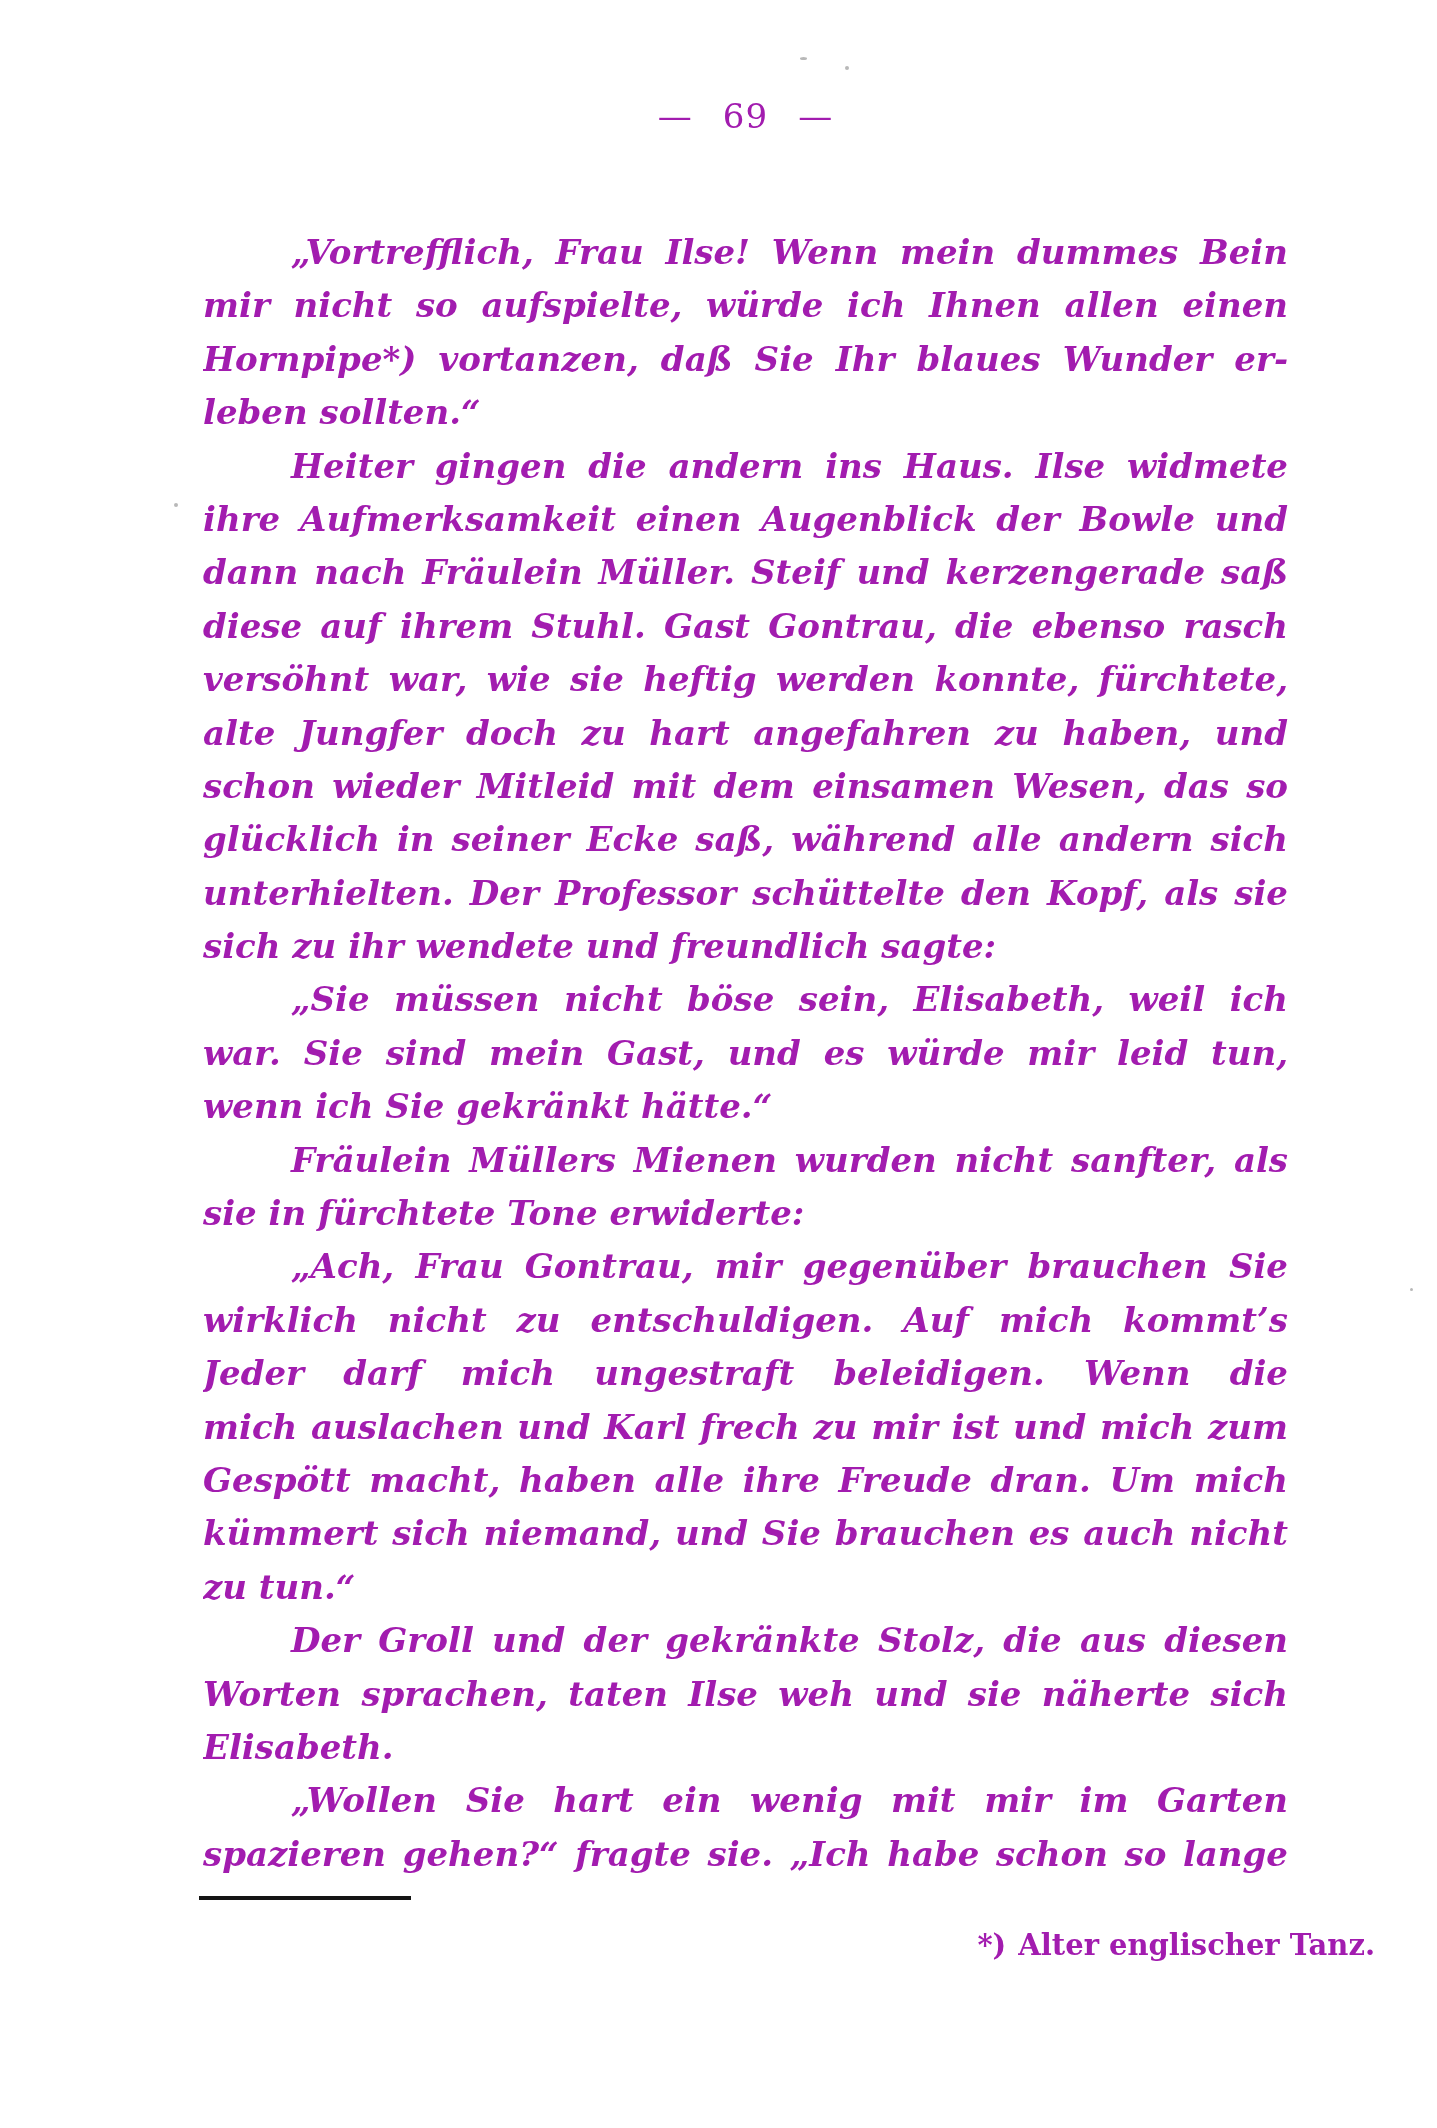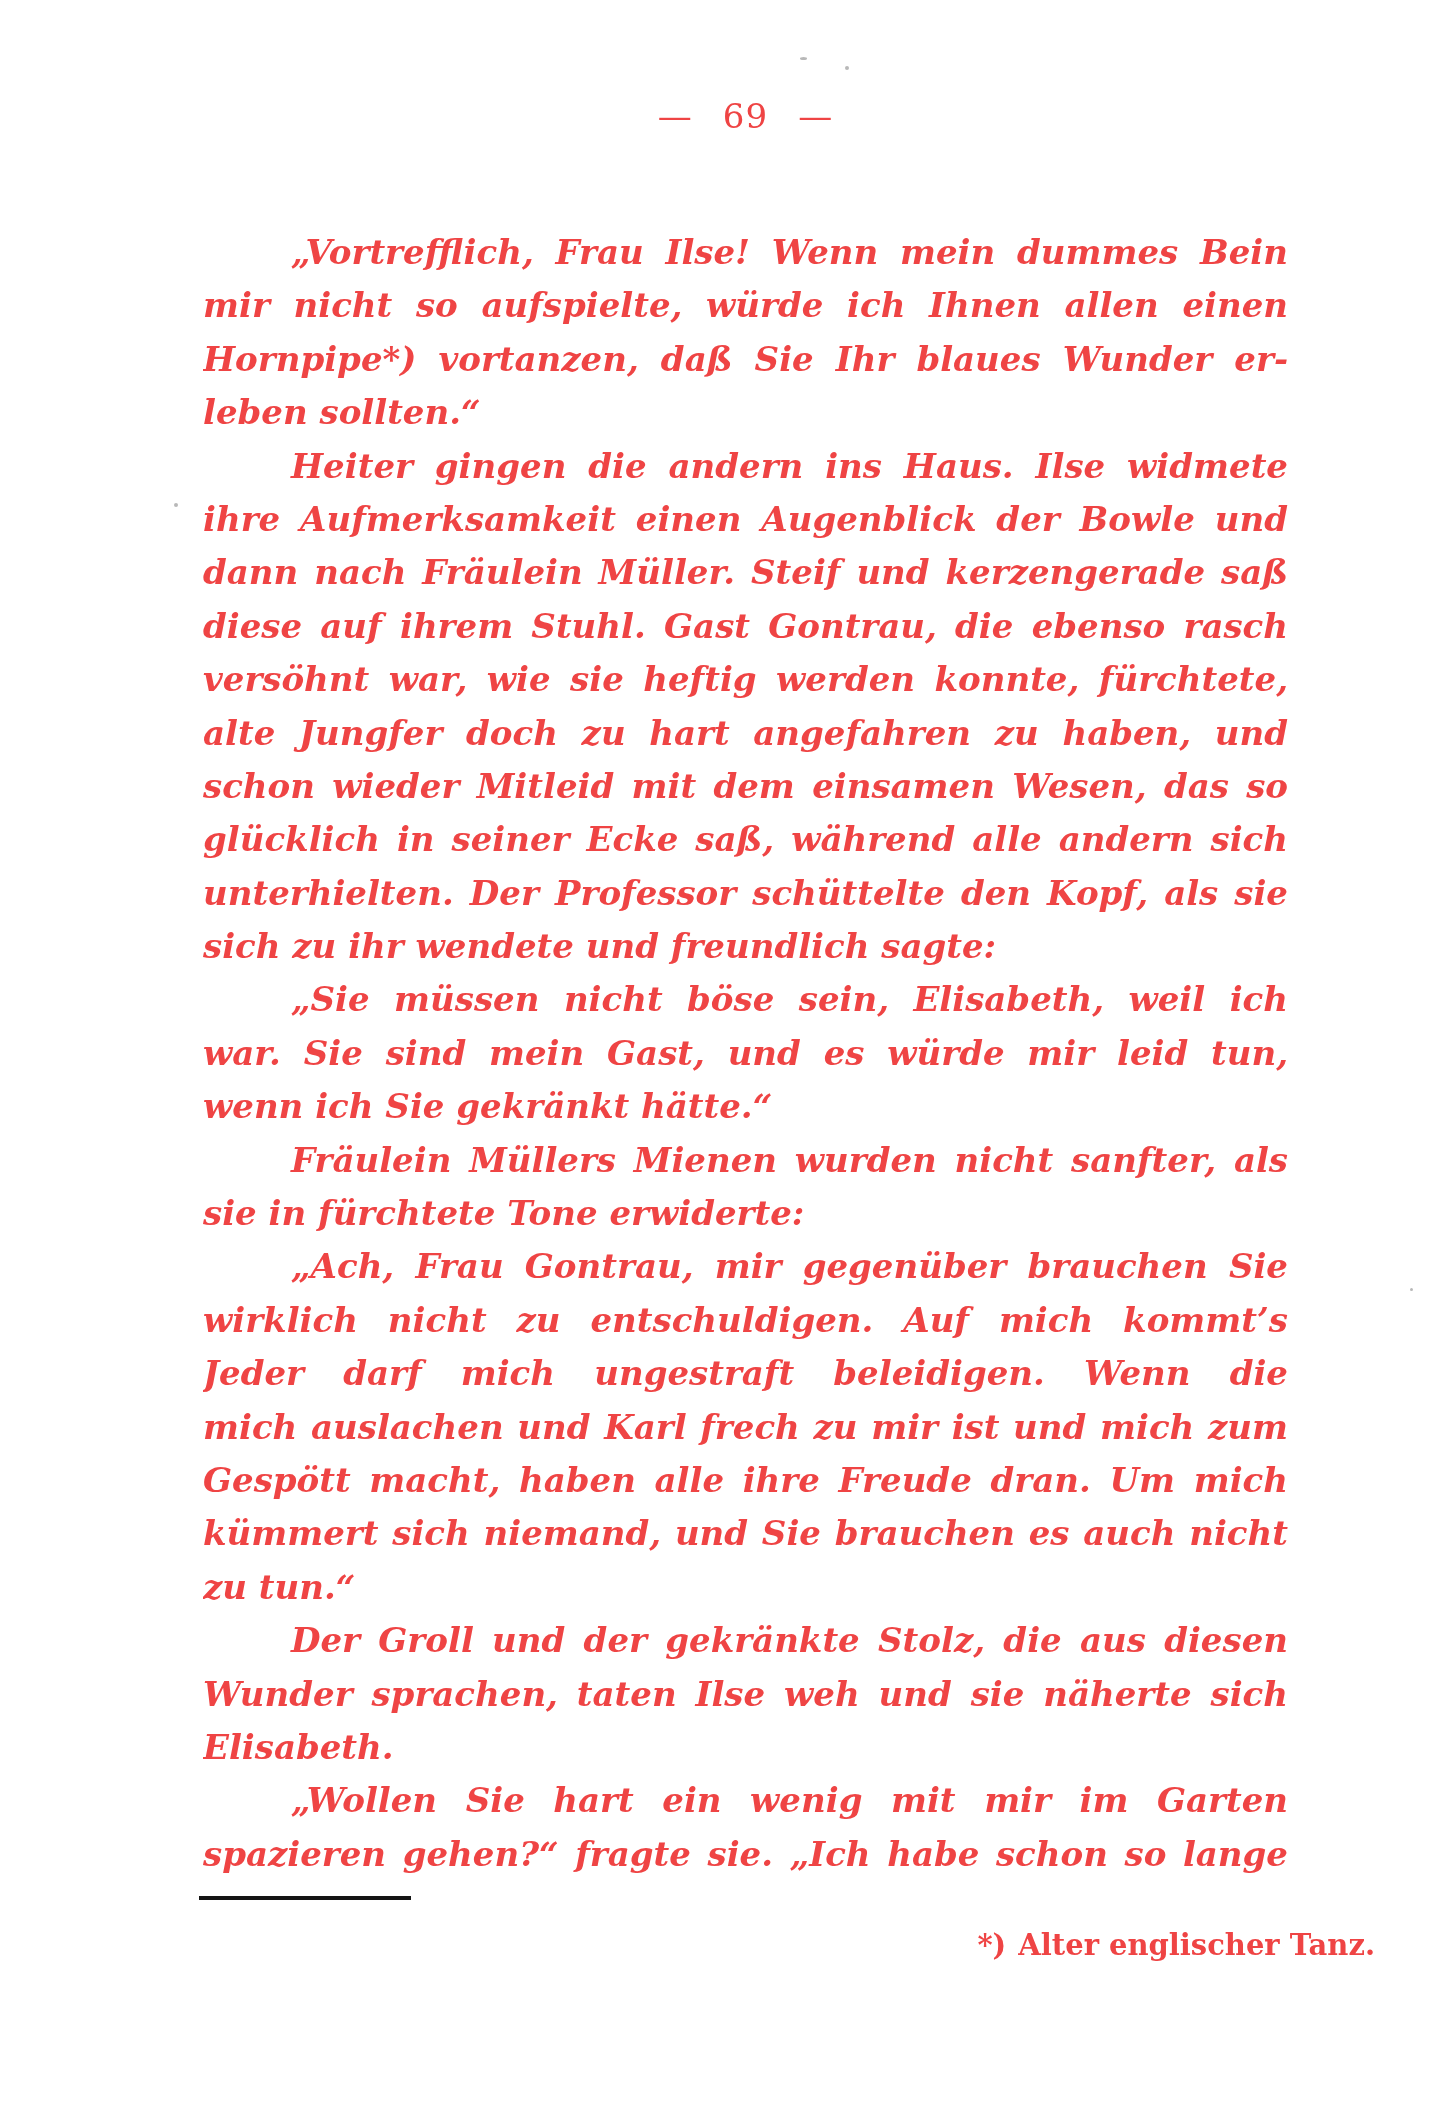--- a/index.html
+++ b/index.html
@@ -3,21 +3,21 @@
 <meta charset="utf-8">
 <style>
   html, body { margin: 0; padding: 0; background: #e8e8e8; }
   .page {
     position: relative;
     width: 1437px;
     height: 2128px;
     background: #ffffff;
     overflow: hidden;
     font-family: "DejaVu Serif", "Liberation Serif", serif;
-    color: #ef4444;
+    color: #a21caf;
   }
 
   
   .pagehead {
     position: absolute;
     left: 203px;
     top: 96px;
     width: 1085px;
     text-align: center;
     font-size: 34px;
@@ -112,21 +112,21 @@
       <div class="line indent">Fräulein Müllers Mienen wurden nicht sanfter, als</div>
       <div class="line noj">sie in fürchtete Tone erwiderte:</div>
       <div class="line indent">„Ach, Frau Gontrau, mir gegenüber brauchen Sie sich</div>
       <div class="line">wirklich nicht zu entschuldigen. Auf mich kommt’s nicht an.</div>
       <div class="line">Jeder darf mich ungestraft beleidigen. Wenn die Mädchen</div>
       <div class="line">mich auslachen und Karl frech zu mir ist und mich zum</div>
       <div class="line">Gespött macht, haben alle ihre Freude dran. Um mich</div>
       <div class="line">kümmert sich niemand, und Sie brauchen es auch nicht</div>
       <div class="line noj">zu tun.“</div>
       <div class="line indent">Der Groll und der gekränkte Stolz, die aus diesen</div>
-      <div class="line">Wunder sprachen, taten Ilse weh und sie näherte sich</div>
+      <div class="line">Worten sprachen, taten Ilse weh und sie näherte sich</div>
       <div class="line noj">Elisabeth.</div>
       <div class="line indent">„Wollen Sie hart ein wenig mit mir im Garten</div>
       <div class="line">spazieren gehen?“ fragte sie. „Ich habe schon so lange</div>
     </div>
 
   <div class="fnrule"></div>
 
   <div class="footnote">
     <span class="fnmark">*)</span><span>Alter englischer Tanz.</span>
   </div>

